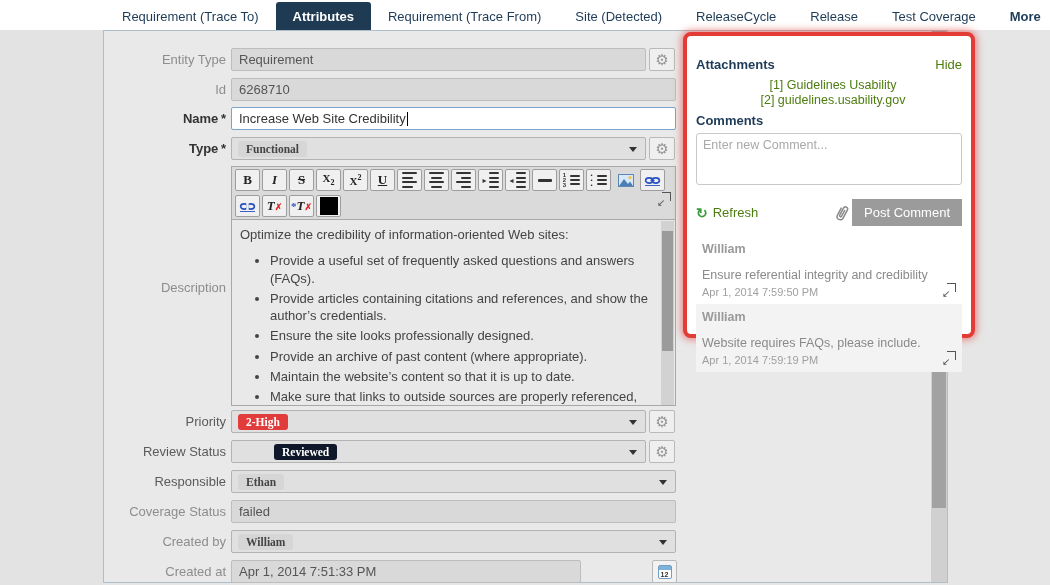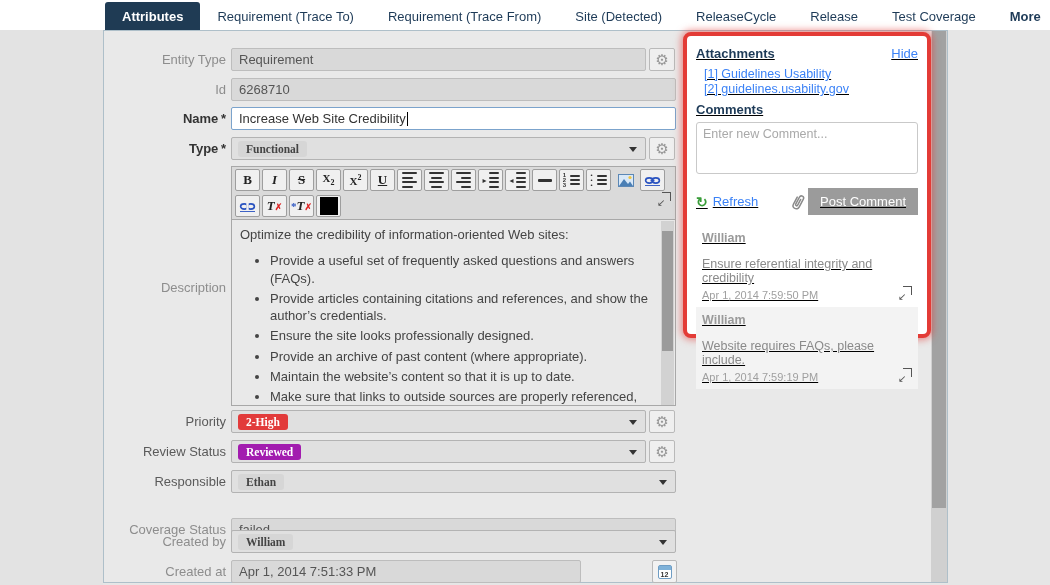--- a/index.html
+++ b/index.html
@@ -28,21 +28,21 @@
 
   .inp { width:100%; height:23px; background:#d9d9d9; border:1px solid #bdbdbd; border-radius:2px; font-size:13px; color:#555; padding:0 7px; display:flex; align-items:center; }
   .inp.active { background:#fff; border:1px solid #7ba3cc; color:#333; }
   .caret-bar { display:inline-block; width:1px; height:14px; background:#000; margin-left:1px; }
 
   .sel { width:100%; height:23px; background:#e0e0e0; border:1px solid #b3b3b3; border-radius:2px; display:flex; align-items:center; padding:0 6px; position:relative; }
   .sel .sel-caret { position:absolute; right:8px; top:9px; width:0; height:0; border-left:4px solid transparent; border-right:4px solid transparent; border-top:5px solid #333; }
 
   .chip { display:inline-block; padding:2px 8px; border-radius:3px; font-weight:bold; font-size:11.5px; background:#d6d6d6; color:#444;font-family:Liberation Serif, serif; }
   .chip.red { background:#e23b3b; color:#fff; }
-  .chip.green { background:#a21caf; color:#fff; }
+  .chip.green { background:#0f172a; color:#fff;margin-left:36px; }
 
   .gear-btn { position:absolute; left:545px; top:0; width:26px; height:23px; background:#efefef; border:1px solid #b9b9b9; border-radius:2px; display:flex; align-items:center; justify-content:center; color:#979797; font-size:15px; cursor:pointer; }
 
   .cal-btn { position:absolute; left:548px; top:0; width:25px; height:23px; background:#f2f2f2; border:1px solid #b9b9b9; border-radius:2px; display:flex; align-items:center; justify-content:center; cursor:pointer; }
   .cal-ic { width:14px; height:14px; border:1px solid #6f9dc4; border-radius:2px; background:#fff; position:relative; font-size:7px; color:#333; text-align:center; line-height:17px; font-weight:bold; }
   .cal-ic::before { content:""; position:absolute; left:0; top:0; right:0; height:4px; background:#7fb2d9; }
 
   
   .editor { position:absolute; left:127px; top:135px; width:445px; height:236px; }
   .edit-toolbar { background:#dadada; border:1px solid #a8a8a8; border-bottom:none; padding:2px 3px; display:flex; flex-wrap:wrap; gap:2px; }
@@ -76,24 +76,24 @@
   .expand-ic { position:relative; width:13px; height:13px; display:inline-block; }
   .expand-ic::before { content:""; position:absolute; right:0; top:0; width:8px; height:8px; border-right:1.5px solid #555; border-top:1.5px solid #555; }
   .expand-ic::after { content:"↙"; position:absolute; left:-1px; bottom:-3px; font-size:10px; color:#555; }
   .editor-expand { position:absolute; right:5px; top:26px; cursor:pointer; }
 
   
   .scrollbar { position:absolute; left:931px; top:31px; width:16px; height:551px; background:#d0d0d0; }
   .scroll-thumb { position:absolute; left:1px; top:0; width:14px; height:477px; background:#a2a2a2; cursor:grab; }
 
   
-  .red-panel { position:absolute; left:683px; top:32px; width:248px; height:306px; background:#fff; border:4px solid #e33b36; border-radius:8px; box-shadow:0 0 7px 2px rgba(227,59,54,0.55); z-index:10; padding:10px 9px;text-decoration:underline; }
+  .red-panel { position:absolute; left:683px; top:32px; width:292px; height:306px; background:#fff; border:4px solid #e33b36; border-radius:8px; box-shadow:0 0 7px 2px rgba(227,59,54,0.55); z-index:10; padding:21px 9px; }
   .att-head { display:flex; justify-content:space-between; align-items:center; }
   .panel-title { font-size:13px; font-weight:bold; color:#1d3a57; }
-  .link { font-size:13px; color:#3b82f6; cursor:pointer; text-decoration:none; }
+  .link { font-size:13px; color:#4d7c0f; cursor:pointer; text-decoration:none;text-align:center; }
   .att-list { margin:6px 0 4px 8px; display:flex; flex-direction:column; gap:1px; }
   .att-list .link { font-size:12.5px; }
   .comments-title { margin-top:6px; }
   .comment-box { margin-top:5px; width:100%; height:52px; border:1px solid #c9c9c9; border-radius:3px; font-family:"Liberation Sans", sans-serif; font-size:12.5px; color:#333; padding:4px 6px; resize:none; background:#fff; position:relative; }
   .comment-box::placeholder { color:#a9a9a9; }
   .resize-grip { position:absolute; right:12px; top:164px; width:9px; height:9px; background:
      linear-gradient(135deg, transparent 45%, #999 45%, #999 52%, transparent 52%, transparent 68%, #999 68%, #999 75%, transparent 75%); }
   .cmt-actions { display:flex; align-items:center; margin-top:10px; position:relative; }
   .refresh { display:flex; align-items:center; gap:5px; cursor:pointer; }
   .refresh-ic { color:#3a9d3a; font-size:14px; font-weight:bold; }
@@ -107,22 +107,22 @@
   .cmt-date { font-size:11px; color:#9f9f9f; margin-top:4px; }
   .cmt .expand-ic { position:absolute; right:6px; bottom:8px; cursor:pointer; }
 
   svg.ic { display:block; }
 </style>
 </head>
 <body>
 
 <div class="topbar">
   <div class="tabs" id="tabs">
+      <div class="tab">Requirement (Trace To)</div>
       <div class="tab active">Attributes</div>
-      <div class="tab">Requirement (Trace To)</div>
       <div class="tab">Requirement (Trace From)</div>
       <div class="tab">Site (Detected)</div>
       <div class="tab">ReleaseCycle</div>
       <div class="tab">Release</div>
       <div class="tab">Test Coverage</div>
       <div class="tab more">More</div>
     </div>
 </div>
 
 <div class="side-left"></div>
@@ -393,21 +393,21 @@
   <div class="row" style="top:439px">
     <div class="lbl editable">Responsible</div>
     <div class="ctl w-full">
         <div class="sel">
           <span class="chip">Ethan</span>
           <span class="sel-caret"></span>
         </div>
       </div>
   </div>
 
-  <div class="row" style="top:487px">
+  <div class="row" style="top:469px">
     <div class="lbl">Coverage Status</div>
     <div class="ctl w-full">
         <div class="inp">failed</div>
       </div>
   </div>
 
   <div class="row" style="top:499px">
     <div class="lbl">Created by</div>
     <div class="ctl w-full">
         <div class="sel">

